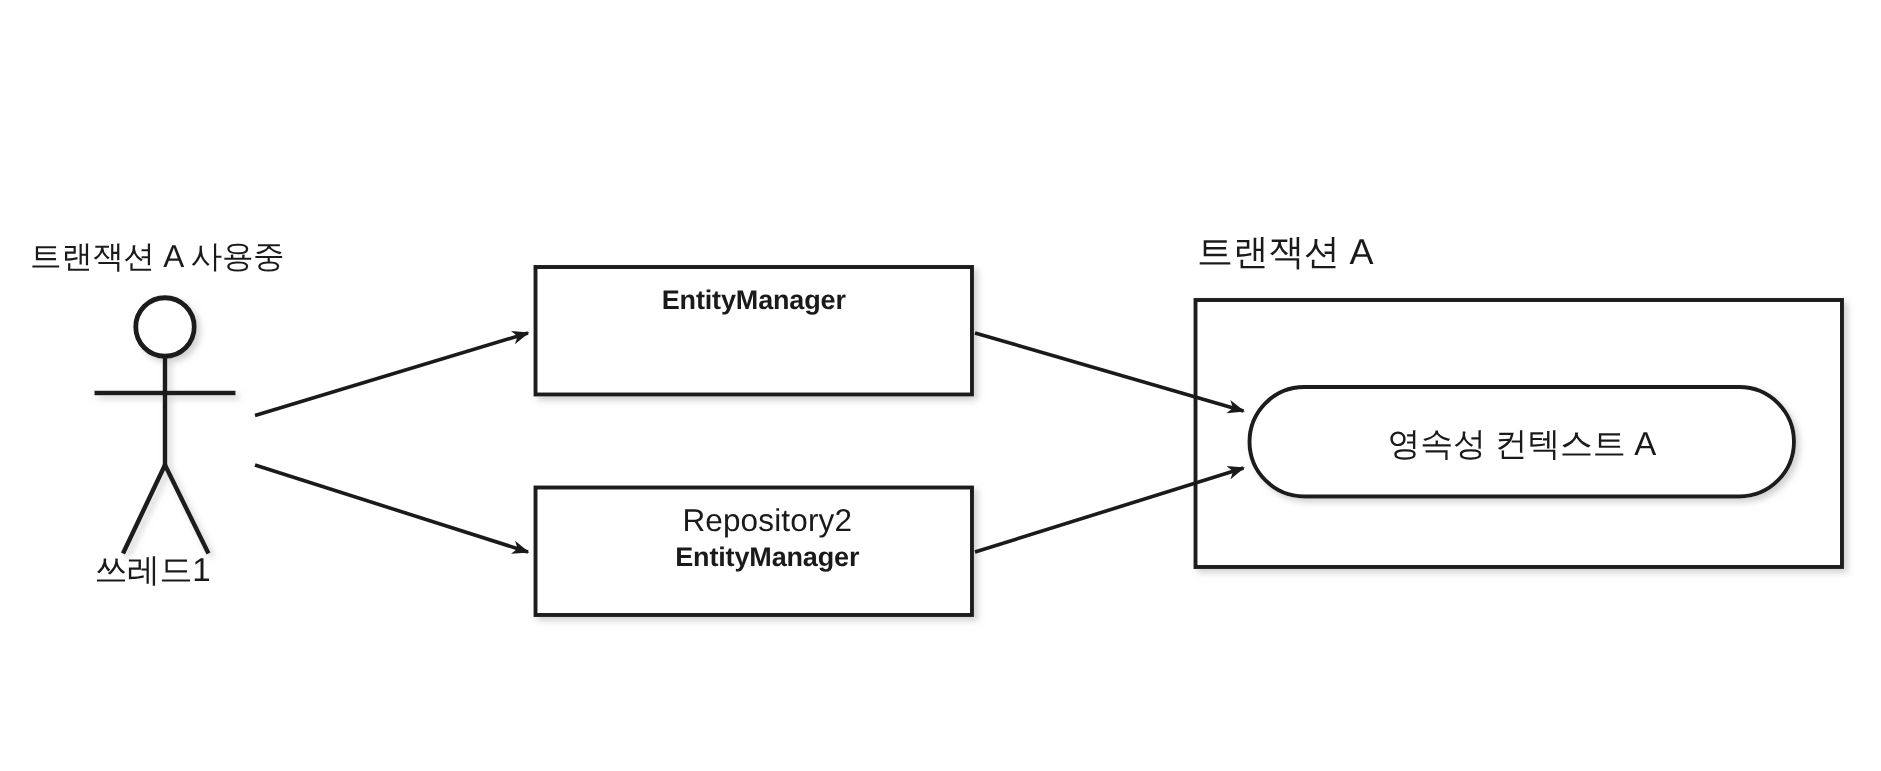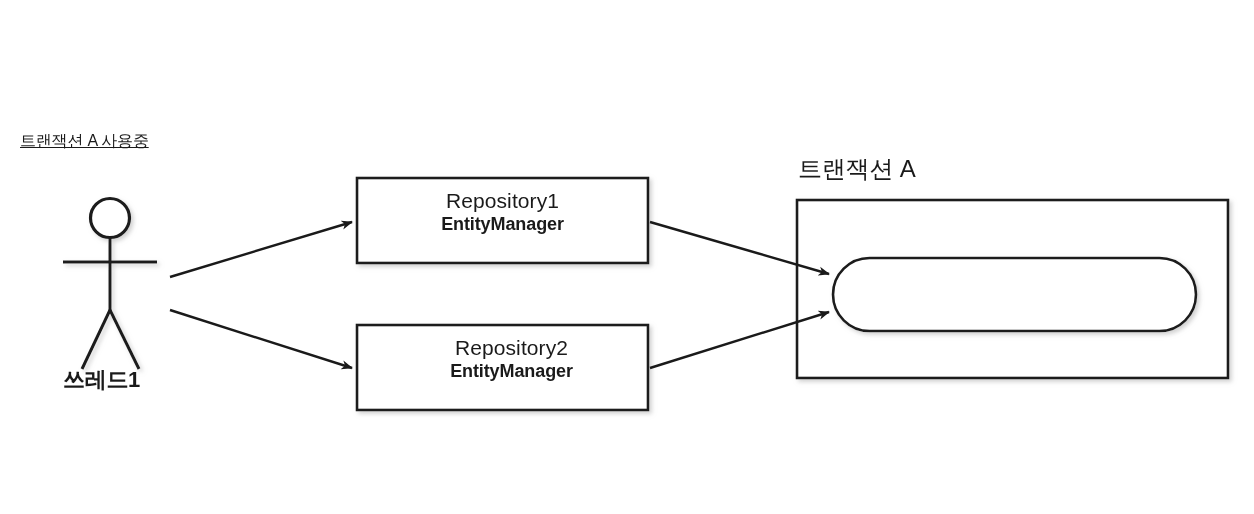--- a/index.html
+++ b/index.html
@@ -32,31 +32,30 @@
     height: 514px;
   }
   .node-label {
     position: absolute;
     white-space: nowrap;
     line-height: 1.12;
   }
   
   #label-thread-caption {
     left: 20px;
-    top: 132px;
-    font-size: 16px;
+    top: 160px;
+    font-size: 21px;
     font-weight: 400;
     letter-spacing: -0.2px;
-    text-decoration: underline;
   }
   #label-actor-name {
     left: 63px;
     top: 368px;
     font-size: 22px;
-    font-weight: 700;
+    font-weight: 400;
     letter-spacing: -0.3px;
   }
   #label-tx-caption {
     left: 798px;
     top: 156px;
     font-size: 24px;
     font-weight: 400;
     letter-spacing: -0.2px;
   }
   
@@ -126,23 +125,23 @@
     <line x1="650" y1="368" x2="829" y2="312" stroke="#1a1a1a" stroke-width="2.4" marker-end="url(#arrowhead)"></line>
   </svg>
 
   <div class="node-label" id="label-thread-caption">트랜잭션 A 사용중</div>
 
   <div class="node-label" id="label-actor-name">쓰레드1</div>
 
   <div class="node-label" id="label-tx-caption">트랜잭션 A</div>
 
   <div class="box-text" id="text-repo1">
-    <span class="line1">Repository1</span>
     <span class="line2">EntityManager</span>
   </div>
 
   <div class="box-text" id="text-repo2">
     <span class="line1">Repository2</span>
     <span class="line2">EntityManager</span>
   </div>
 
+  <div class="box-text" id="text-pctx">영속성 컨텍스트 A</div>
 
 </div>
 
 </body></html>

